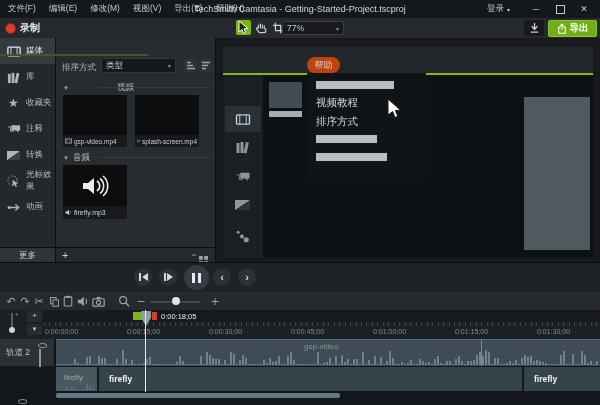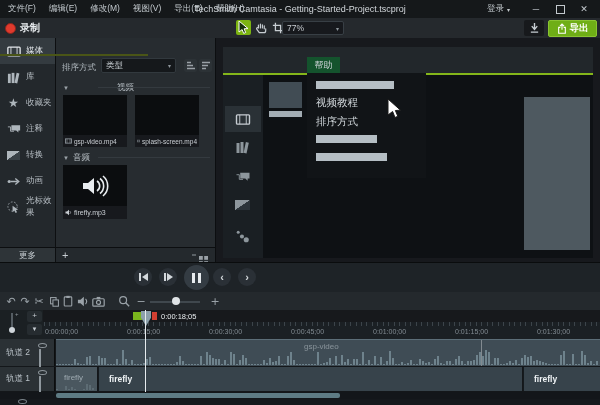--- a/index.html
+++ b/index.html
@@ -49,21 +49,21 @@
   .thumb{position:absolute;width:64px;}
   .thumbimg{width:64px;height:40px;background:#0b0d0f;display:flex;align-items:center;justify-content:center;}
   .thumblbl{width:64px;height:12px;background:#17191d;display:flex;align-items:center;gap:2px;padding:0 2px;box-sizing:border-box;font-size:6.5px;color:#c9ced3;white-space:nowrap;overflow:hidden;}
   .mbbottom{position:absolute;left:0;top:209px;width:160px;height:15px;background:#24292d;border-top:1px solid #0c0e10;box-sizing:border-box;}
 
   
   .stage{position:absolute;left:215px;top:38px;width:385px;height:224px;background:#17191d;border-left:1px solid #0c0e10;box-sizing:border-box;}
   .canvas{position:absolute;left:7px;top:9px;width:370px;height:211px;background:#0e1114;overflow:hidden;}
   .cmenubar{position:absolute;left:0;top:0;width:370px;height:26px;background:#22272b;}
   .cgreen{position:absolute;left:0;top:26px;width:370px;height:2px;background:#84b61a;}
-  .chelp{position:absolute;left:84px;top:10px;width:33px;height:16px;background:#14532d;color:#ced4d8;font-size:9px;display:flex;align-items:center;justify-content:center;z-index:4;}
+  .chelp{position:absolute;left:84px;top:10px;width:33px;height:16px;background:#c2410c;color:#ced4d8;font-size:9px;display:flex;align-items:center;justify-content:center;z-index:4;border-radius:8px;}
   .cdrop{position:absolute;left:84px;top:26px;width:119px;height:105px;background:#111417;z-index:4;}
   .cbar{position:absolute;left:9px;height:8px;background:#b5bec4;}
   .cmi{position:absolute;left:9px;font-size:10.5px;color:#d0d6da;}
   .csidebar{position:absolute;left:0;top:28px;width:40px;height:183px;background:#1a1f23;}
   .cselbox{position:absolute;left:2px;top:31px;width:36px;height:26px;background:#2a3136;}
   .cicon{position:absolute;left:12px;color:#8d969c;}
   .cthumb{position:absolute;left:46px;top:35px;width:33px;height:26px;background:#414c54;}
   .cthumbbar{position:absolute;left:46px;top:64px;width:33px;height:6px;background:#a3adb4;}
   .cgray{position:absolute;left:301px;top:50px;width:66px;height:153px;background:#4e5960;}
 
@@ -216,35 +216,35 @@
       <span>注释</span>
     </div>
     <div class="sbitem">
       <span class="sbicon">
         <span style="display:block;width:13px;height:9px;background:linear-gradient(to bottom right,#aeb6bc 49%,#3a4248 51%);"></span>
       </span>
       <span>转换</span>
     </div>
     <div class="sbitem">
       <span class="sbicon">
+        <svg width="13" height="13" viewBox="0 0 14 14">
+            <circle cx="6" cy="6" r="5" fill="none" stroke="currentColor" stroke-width="1" stroke-dasharray="2 1.5" opacity=".8"></circle>
+            <path d="M6 5 L6 12 L8 10.2 L9.2 13 L10.8 12.2 L9.6 9.6 L12 9.4 Z" fill="currentColor"></path>
+          </svg>
+      </span>
+      <span>光标效果</span>
+    </div>
+    <div class="sbitem">
+      <span class="sbicon">
         <svg width="14" height="11" viewBox="0 0 16 12">
             <circle cx="2.5" cy="6" r="1.8" fill="currentColor"></circle>
             <path d="M4 6 H12 M9.5 2.5 L13.5 6 L9.5 9.5" fill="none" stroke="currentColor" stroke-width="1.5"></path>
           </svg>
       </span>
       <span>动画</span>
-    </div>
-    <div class="sbitem">
-      <span class="sbicon">
-        <svg width="13" height="13" viewBox="0 0 14 14">
-            <circle cx="6" cy="6" r="5" fill="none" stroke="currentColor" stroke-width="1" stroke-dasharray="2 1.5" opacity=".8"></circle>
-            <path d="M6 5 L6 12 L8 10.2 L9.2 13 L10.8 12.2 L9.6 9.6 L12 9.4 Z" fill="currentColor"></path>
-          </svg>
-      </span>
-      <span>光标效果</span>
     </div>
   </div>
   <div class="morebar">更多</div>
 
   <div class="mediabin">
     <div class="sortlabel">排序方式</div>
     <div class="sortsel">
       <span>类型</span>
       <span style="font-size:6px;color:#8d959b;">▾</span>
     </div>
@@ -658,27 +658,20 @@
             <i style="height: 12%;"></i>
             <i style="height: 27%;"></i>
             <i style="height: 7%;"></i>
             <i style="height: 23%;"></i>
           </div>
         <div class="seam" style="left:425px;"></div>
       </div>
     </div>
 
     <div class="track" style="top:75px;height:24px;">
-      <div class="trackhdr">
-        <span class="trackname">轨道 1</span>
-        <span class="eyeicon" style="top:3px;"></span>
-        <span class="lockicon" style="top:10px;">
-          <span class="shackle"></span><span class="lockbody"></span>
-        </span>
-      </div>
       <div class="clip" style="left:56px;width:41px;background:#4a575f;">
         <span class="cliplabel" style="left:8px;top:6px;color:#9fabb2;">firefly</span>
         <div class="wave dim" style="height:7px;">
             <i style="height: 8%;"></i>
             <i style="height: 6%;"></i>
             <i style="height: 6%;"></i>
             <i style="height: 52%;"></i>
             <i style="height: 9%;"></i>
             <i style="height: 49%;"></i>
             <i style="height: 8%;"></i>

